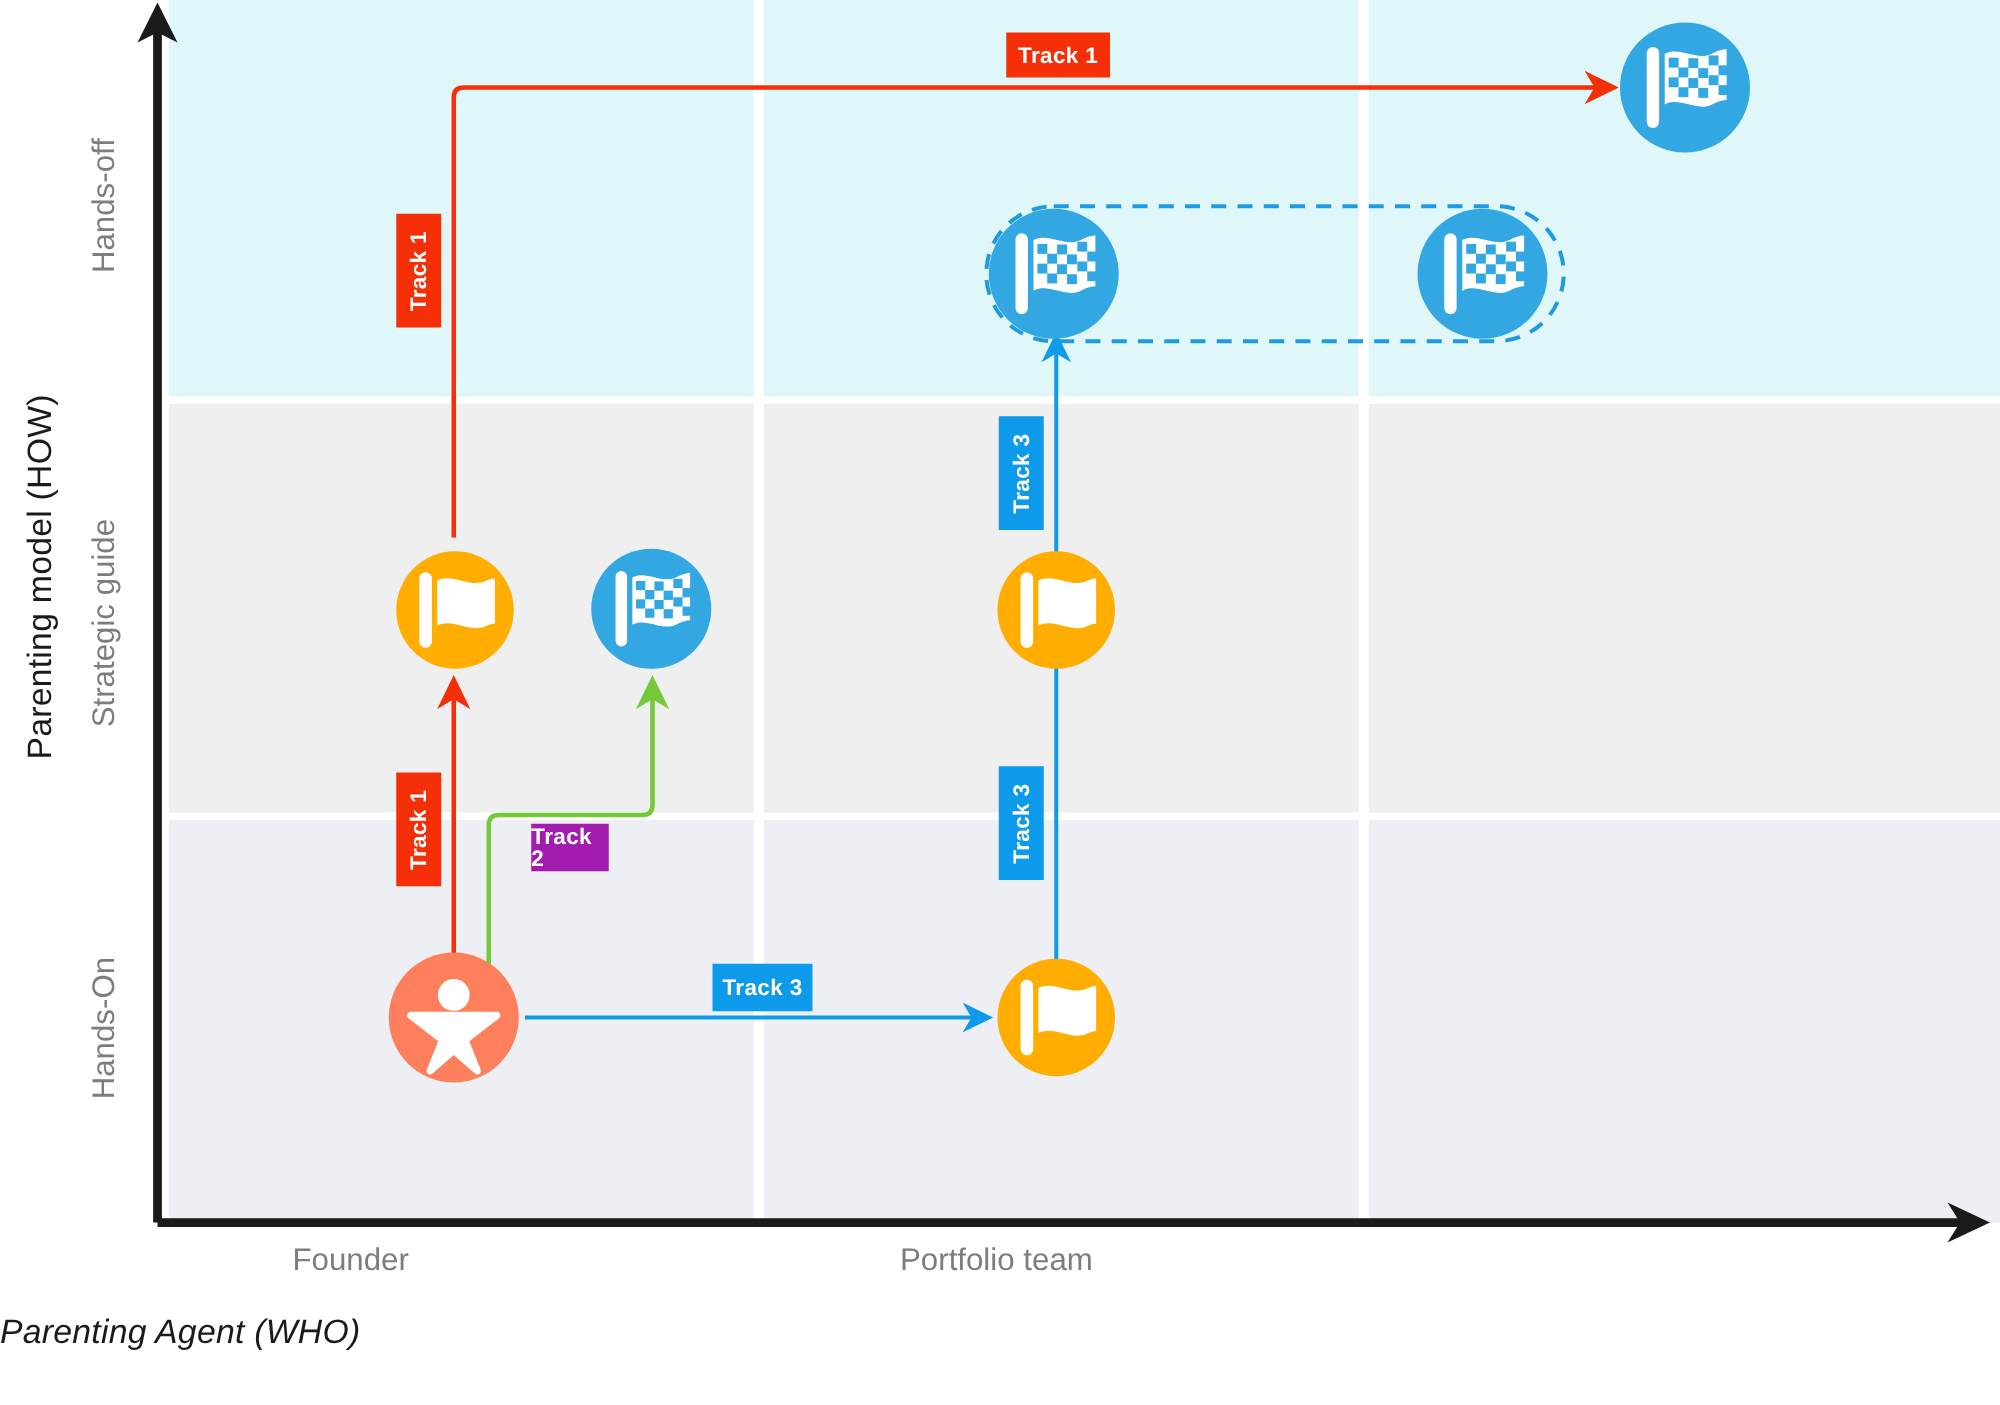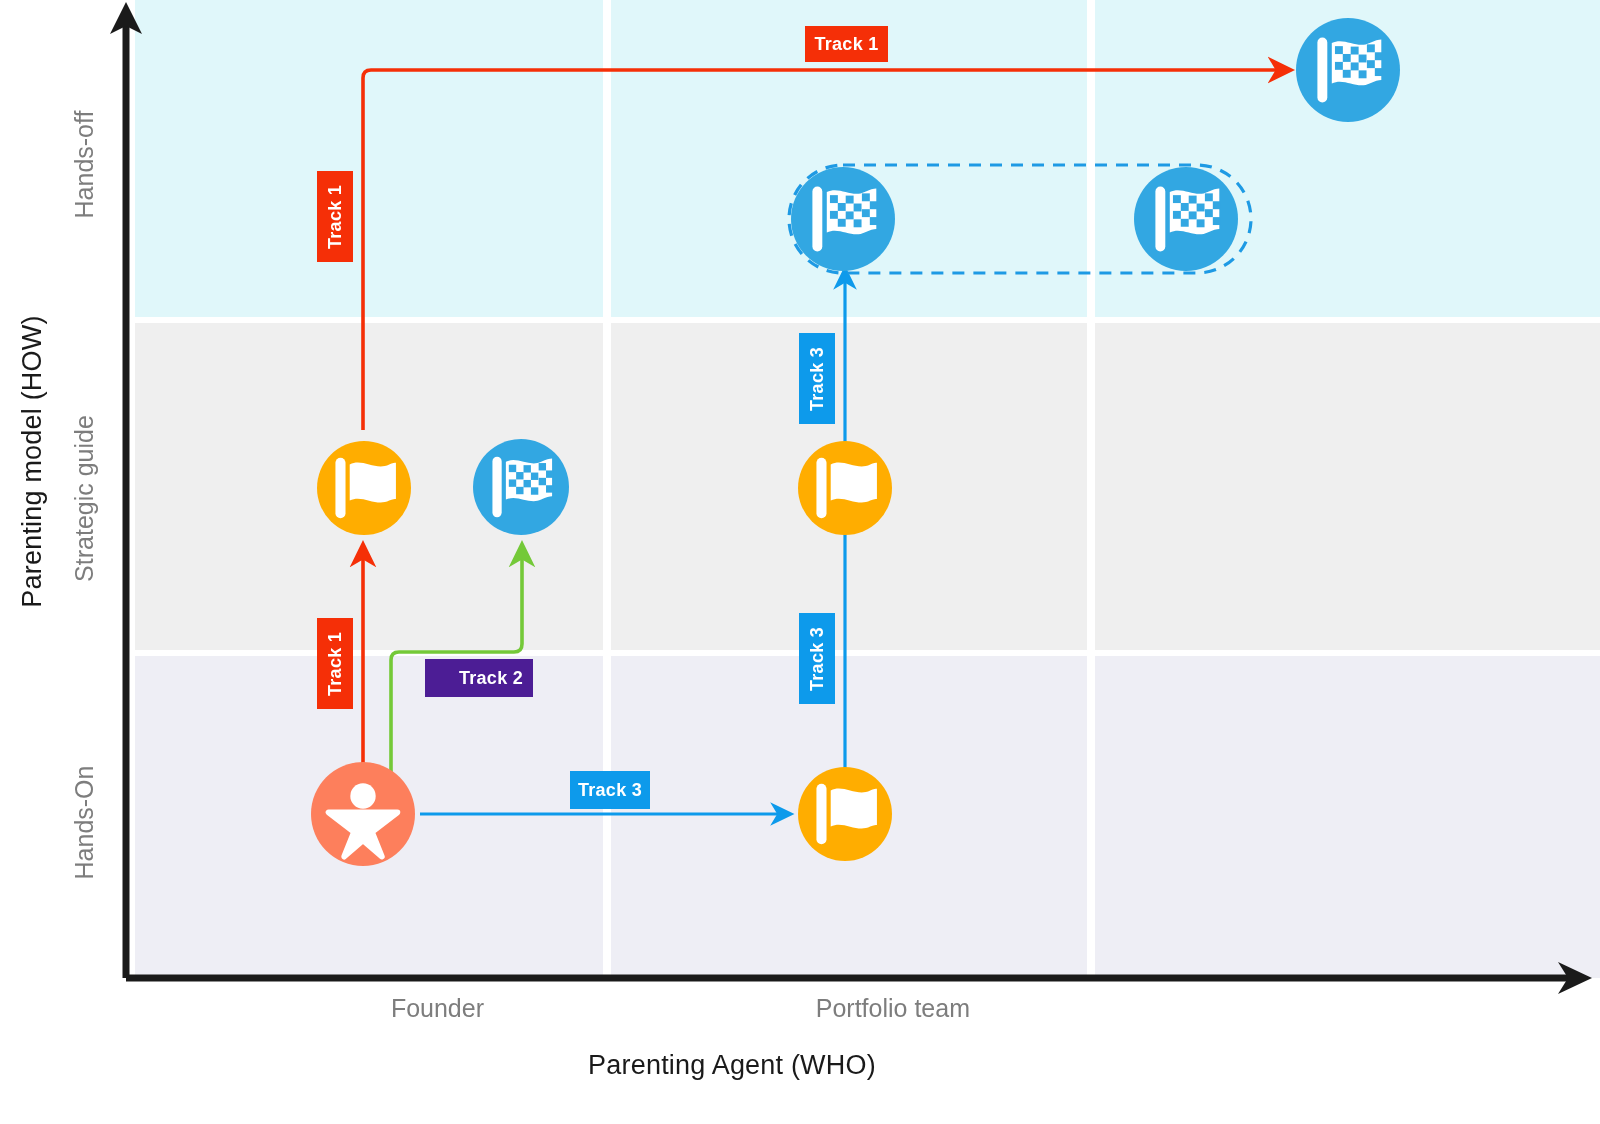--- a/index.html
+++ b/index.html
@@ -11,55 +11,55 @@
   .stage{position:absolute;left:0;top:0;width:1600px;height:1124px;}
   svg.board{position:absolute;left:0;top:0;width:1600px;height:1124px;}
 
   
   .y-axis-title{
     position:absolute;left:-178px;top:446px;width:420px;
     transform:rotate(-90deg);transform-origin:center center;
     text-align:center;font-size:27px;color:#1a1a1a;letter-spacing:.2px;
   }
   .x-axis-title{
-    position:absolute;left:0;top:1050px;width:1464px;text-align:center;
-    font-size:27px;color:#1a1a1a;letter-spacing:.2px;
+    position:absolute;left:0;top:1050px;width:1464px;text-align:left;
+    font-size:27px;color:#1a1a1a;letter-spacing:.2px;font-style:italic;
   }
 
   
   .row-label{
     position:absolute;width:260px;text-align:center;
     font-size:25px;color:#7d7d7d;
     transform:rotate(-90deg);transform-origin:center center;
     white-space:nowrap;
   }
   #rowlbl-0{left:-46px;top:150px;}
   #rowlbl-1{left:-46px;top:484px;}
   #rowlbl-2{left:-46px;top:808px;}
 
   
   .col-label{
-    position:absolute;top:994px;text-align:right;
+    position:absolute;top:994px;text-align:left;
     font-size:25px;color:#7d7d7d;white-space:nowrap;
   }
   #collbl-0{left:234px;width:250px;}
   #collbl-1{left:720px;width:250px;}
   #collbl-2{left:1205px;width:250px;}
 
   
   .chip{
     position:absolute;color:#ffffff;font-weight:bold;font-size:18px;
     display:flex;align-items:center;justify-content:center;
     letter-spacing:.3px;line-height:1;
   }
   .chip.vert{writing-mode:vertical-rl;transform:rotate(180deg);}
   #chip-t1-top   {left:805px;top:26px; width:83px; height:36px; background:#f52f07;}
   #chip-t1-mid   {left:317px;top:171px;width:36px; height:91px; background:#f52f07;}
   #chip-t1-low   {left:317px;top:618px;width:36px; height:91px; background:#f52f07;}
-  #chip-t2       {left:425px;top:659px;width:84px; height:38px; background:#4c1d95;padding-left:24px;}
+  #chip-t2       {left:425px;top:659px;width:62px; height:38px; background:#a21caf;}
   #chip-t3-up    {left:799px;top:333px;width:36px; height:91px; background:#0d9aeb;}
   #chip-t3-mid   {left:799px;top:613px;width:36px; height:91px; background:#0d9aeb;}
   #chip-t3-row   {left:570px;top:771px;width:80px; height:38px; background:#0d9aeb;}
 </style>
 </head>
 <body>
 
 <div class="stage">
 
   <svg class="board" viewBox="0 0 1600 1124">

